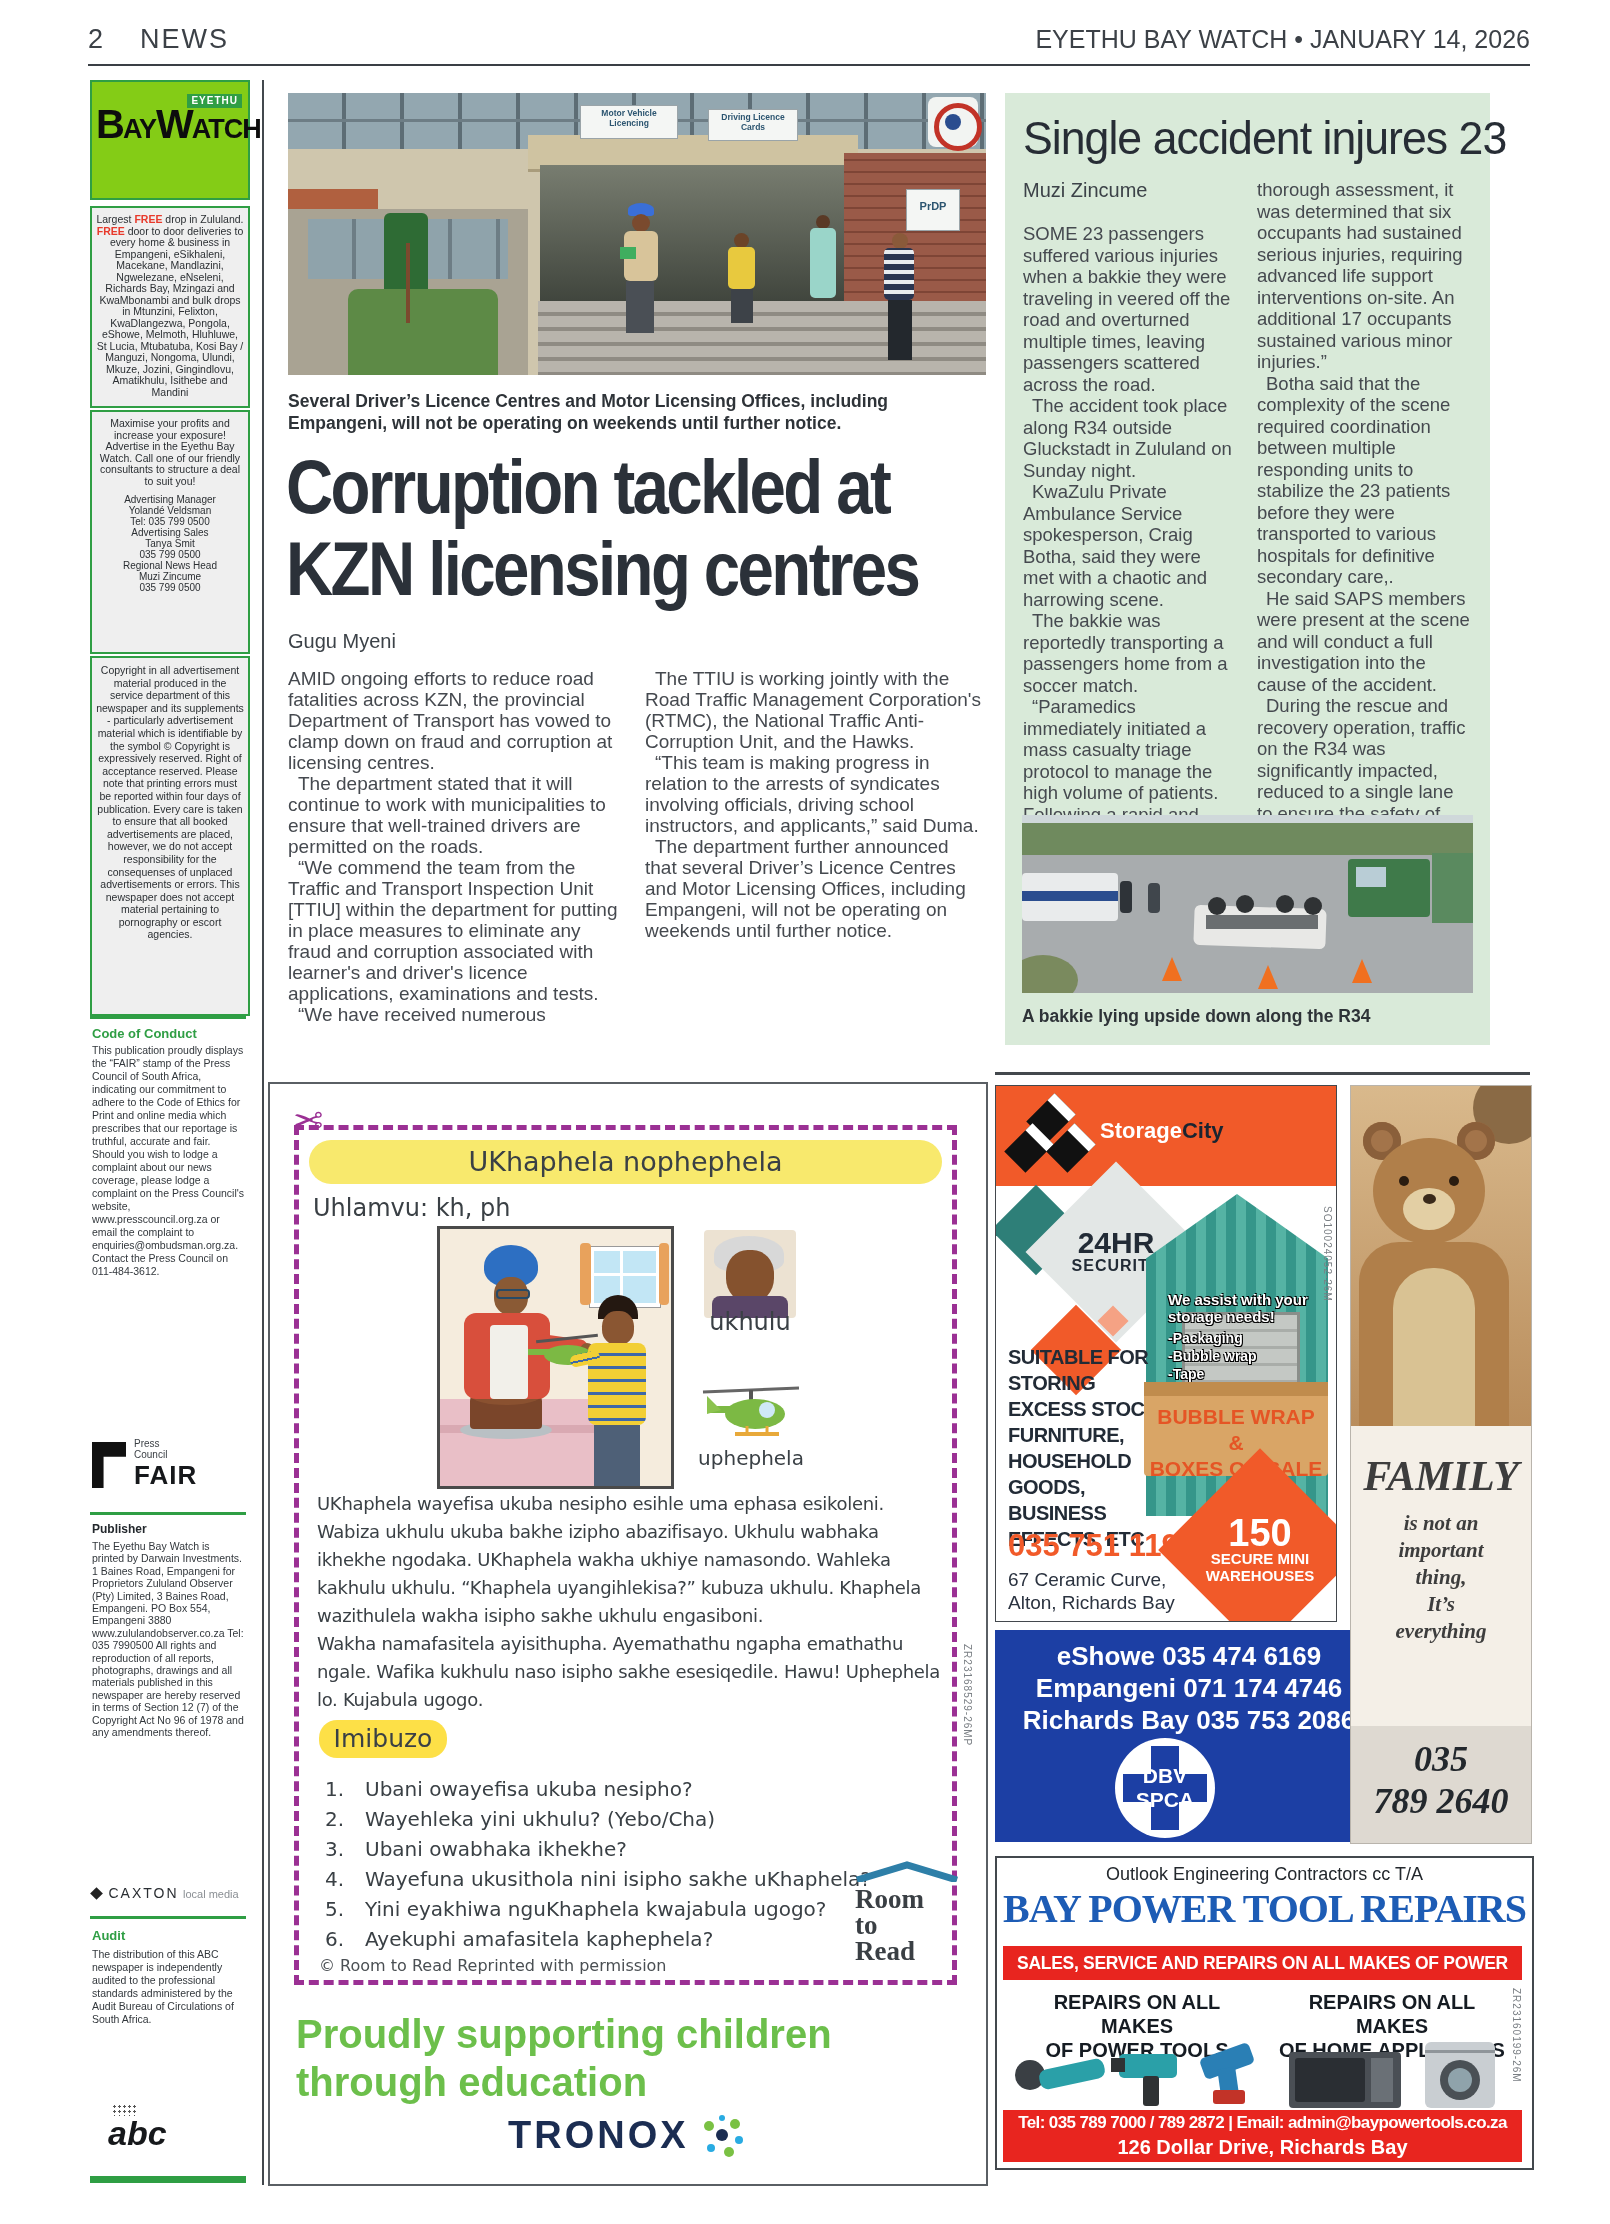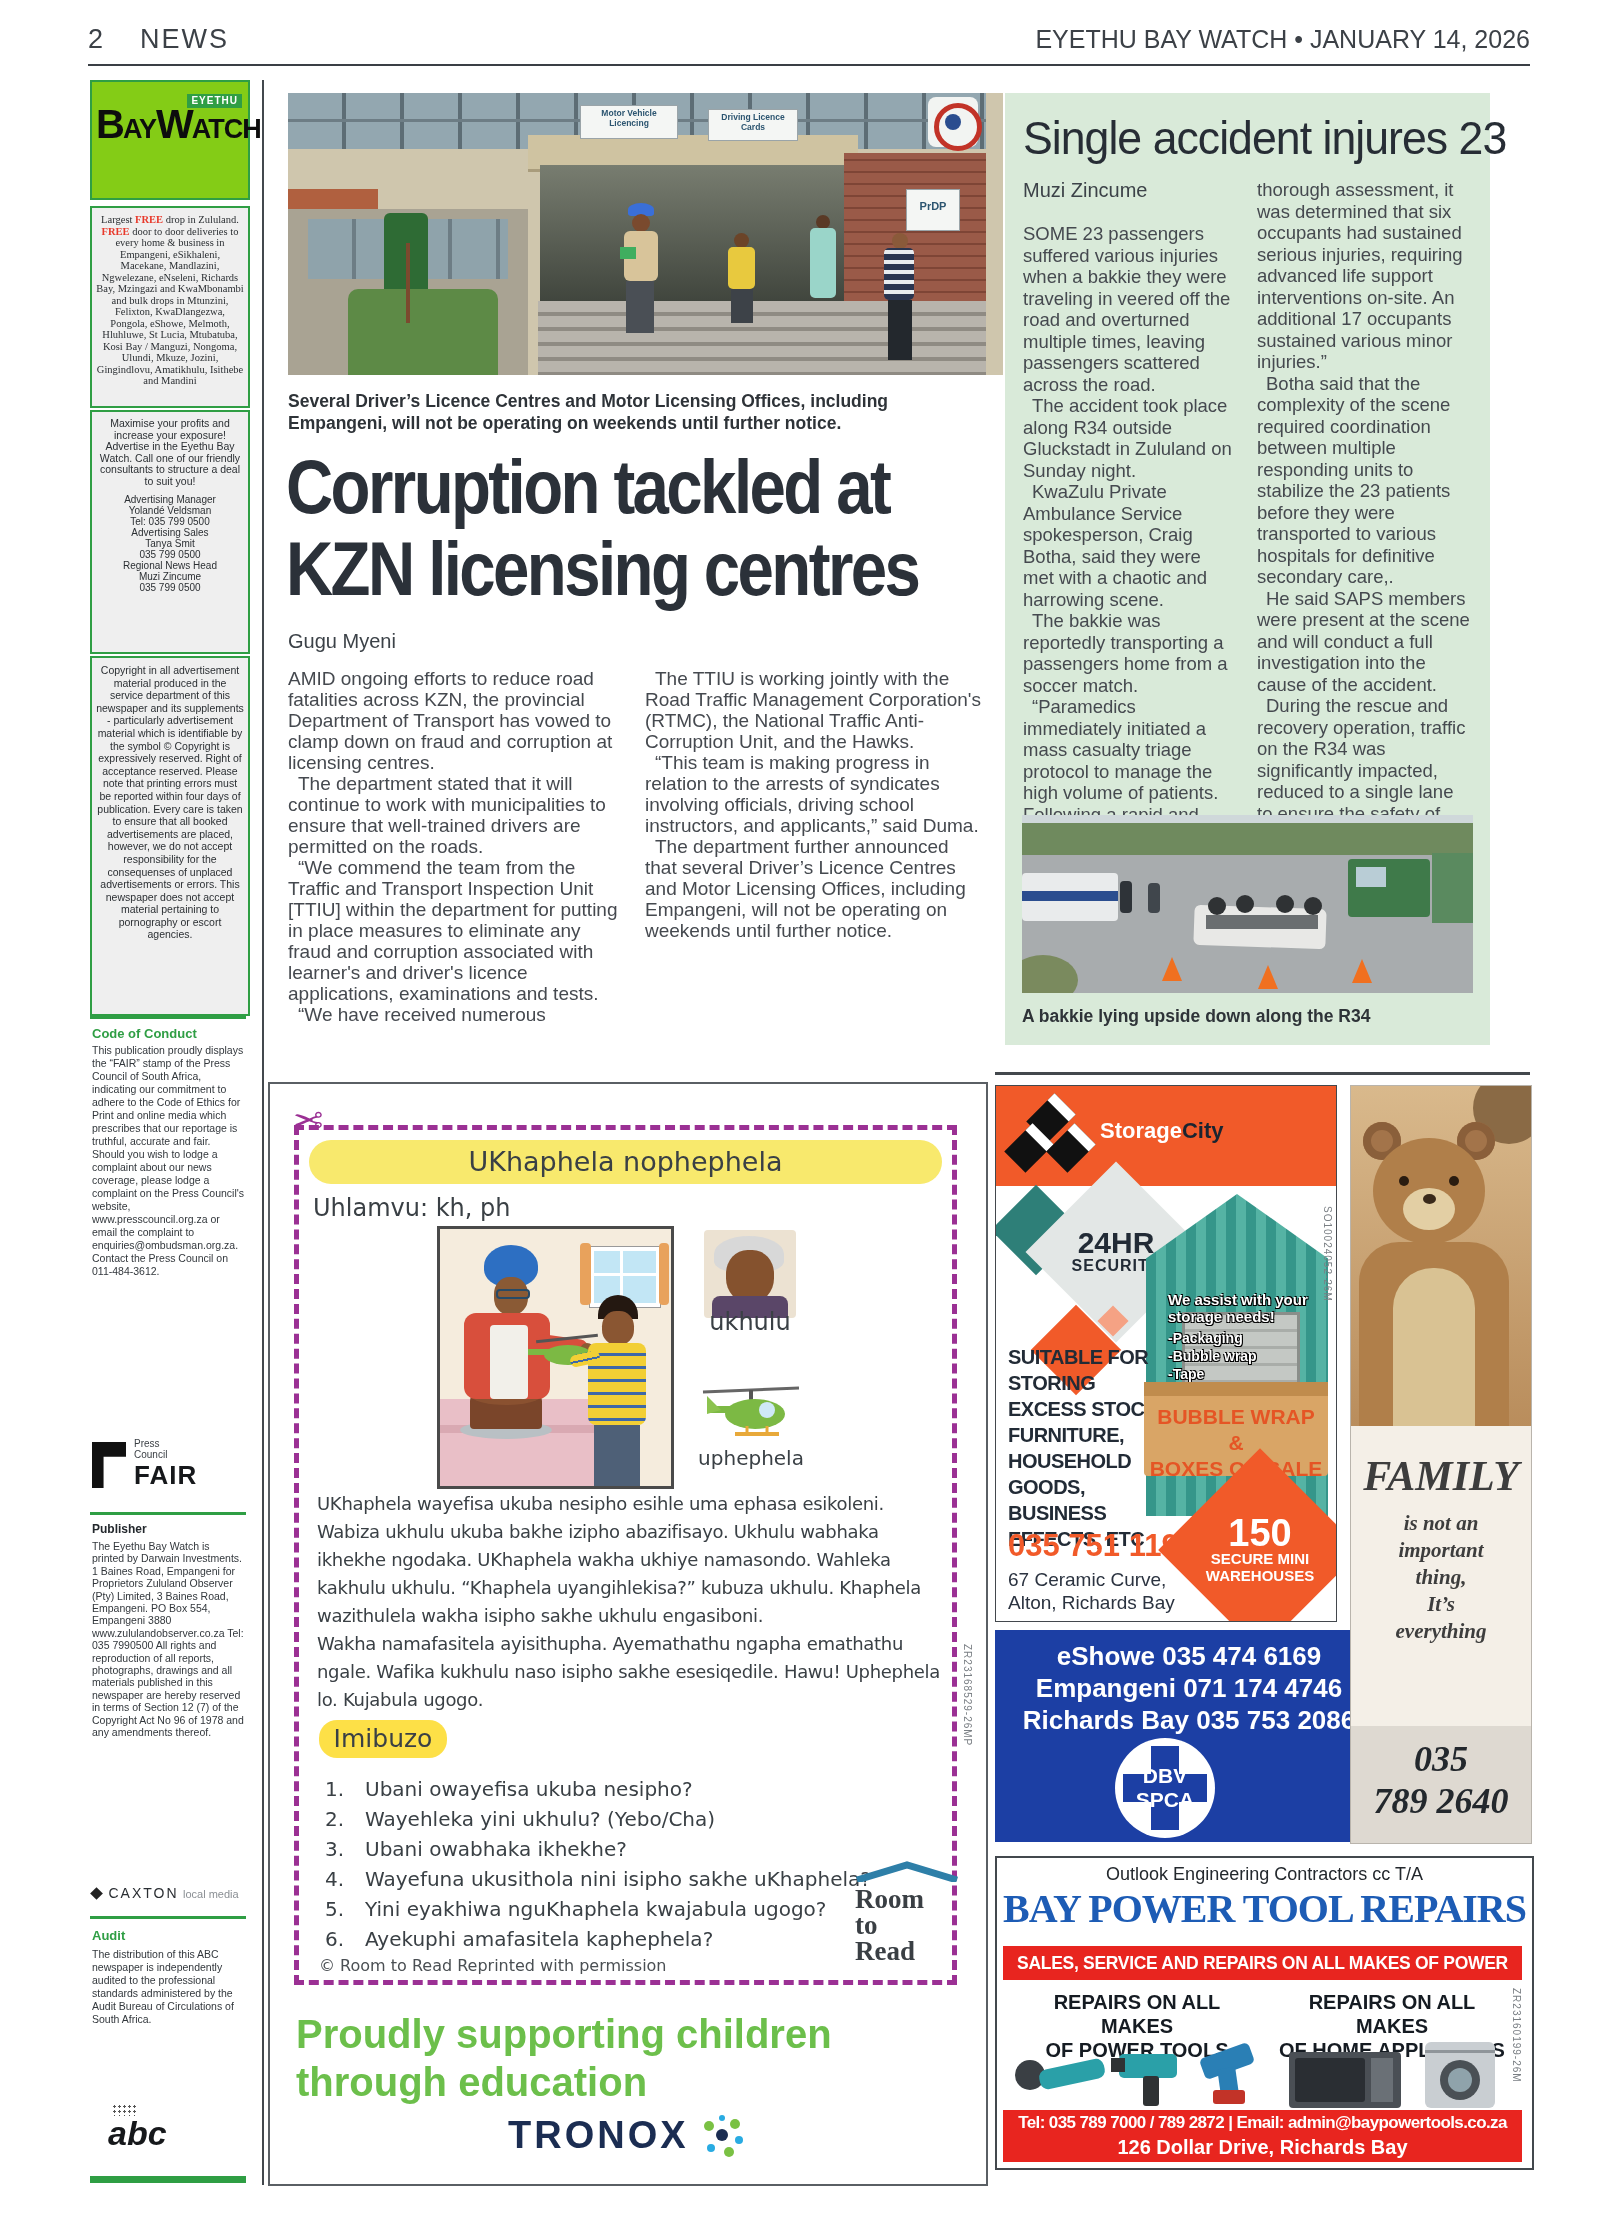--- a/index.html
+++ b/index.html
@@ -83,21 +83,21 @@
   <div class="abs hdr-mast" style="left:700px;top:25px;width:830px;">EYETHU BAY WATCH • JANUARY 14, 2026</div>
   <div class="abs hdr-rule" style="left:88px;top:64px;width:1442px;"></div>
 
   <div class="abs sb" style="left:90px;top:80px;height:2105px;">
     <div class="sb-box sb-logo" style="top:0;height:104px;">
       <div style="position:relative;margin-top:18px;">
         <span class="bw-eyethu">EYETHU</span>
         <span class="bw-b">B</span><span class="bw-s">AY</span><span class="bw-b">W</span><span class="bw-s">ATCH</span>
       </div>
     </div>
-    <div class="sb-box" style="top:126px;height:186px;font-family:Liberation Serif, serif;">
+    <div class="sb-box" style="top:126px;height:186px;">
       <span>Largest </span><span class="free">FREE</span><span> drop in Zululand. </span><span class="free">FREE</span><span> door to door deliveries to every home &amp; business in Empangeni, eSikhaleni, Macekane, Mandlazini, Ngwelezane, eNseleni, Richards Bay, Mzingazi and KwaMbonambi and bulk drops in Mtunzini, Felixton, KwaDlangezwa, Pongola, eShowe, Melmoth, Hluhluwe, St Lucia, Mtubatuba, Kosi Bay / Manguzi, Nongoma, Ulundi, Mkuze, Jozini, Gingindlovu, Amatikhulu, Isithebe and Mandini</span>
     </div>
     <div class="sb-box" style="top:330px;height:228px;">
       <div>Maximise your profits and increase your exposure! Advertise in the Eyethu Bay Watch. Call one of our friendly consultants to structure a deal to suit you!</div>
       <div style="margin-top:7px;font-size:10px;line-height:11px;">
         <div>Advertising Manager</div>
         <div>Yolandé Veldsman</div>
         <div>Tel: 035 799 0500</div>
         <div>Advertising Sales</div>
         <div>Tanya Smit</div>
@@ -138,21 +138,21 @@
 
     <div class="abs" style="top:2024px;left:18px;">
       <div style="width:26px;height:12px;background-image:radial-gradient(#555 1.2px, transparent 1.3px);background-size:5px 5px;margin-left:4px;"></div>
       <div style="font-size:34px;font-weight:bold;font-style:italic;color:#16181b;line-height:34px;">abc</div>
     </div>
     <div class="sb-line" style="top:2096px;height:7px;"></div>
   </div>
 
   <div class="abs" style="left:262px;top:80px;width:2px;height:2105px;background:#43484d;"></div>
 
-  <div class="abs ph" style="left:288px;top:93px;width:698px;height:282px;background:#cfc6ad;padding-left:17px;">
+  <div class="abs ph" style="left:288px;top:93px;width:698px;height:282px;background:#cfc6ad;">
     <div class="abs" style="left:0;top:0;width:698px;height:56px;background:repeating-linear-gradient(90deg,#93a7b0 0 54px,#5d6d75 54px 58px);"></div>
     <div class="abs" style="left:0;top:26px;width:698px;height:3px;background:#6d7d85;"></div>
     <div class="abs" style="left:240px;top:42px;width:330px;height:34px;background:#cfc3a1;box-shadow:0 3px 0 #a99c7c;"></div>
     <div class="abs" style="left:252px;top:72px;width:306px;height:140px;background:linear-gradient(180deg,#787d70,#3f443c);"></div>
     <div class="abs sign" style="left:292px;top:12px;width:92px;height:26px;">Motor Vehicle Licencing</div>
     <div class="abs sign" style="left:420px;top:16px;width:84px;height:24px;">Driving Licence Cards</div>
     <div class="abs" style="left:556px;top:60px;width:142px;height:222px;background:repeating-linear-gradient(0deg,#9a5a48 0 10px,#7e4536 10px 12px);"></div>
     <div class="abs sign" style="left:618px;top:96px;width:48px;height:34px;font-size:11px;line-height:26px;">PrDP</div>
     <div class="abs" style="left:640px;top:4px;width:50px;height:50px;background:#f2f4f2;border-radius:8px;">
       <div class="abs" style="left:6px;top:6px;width:38px;height:38px;border-radius:50%;border:5px solid #c23328;background:#f2f4f2;"></div>

